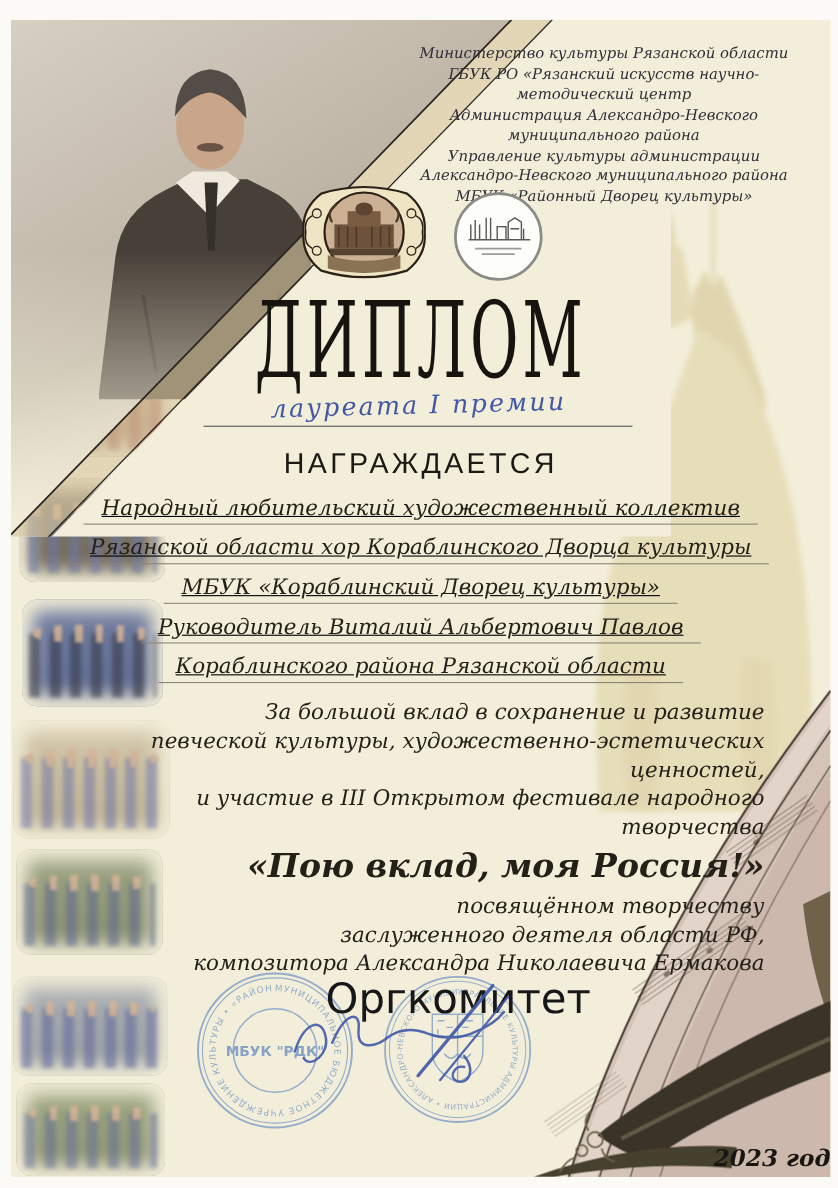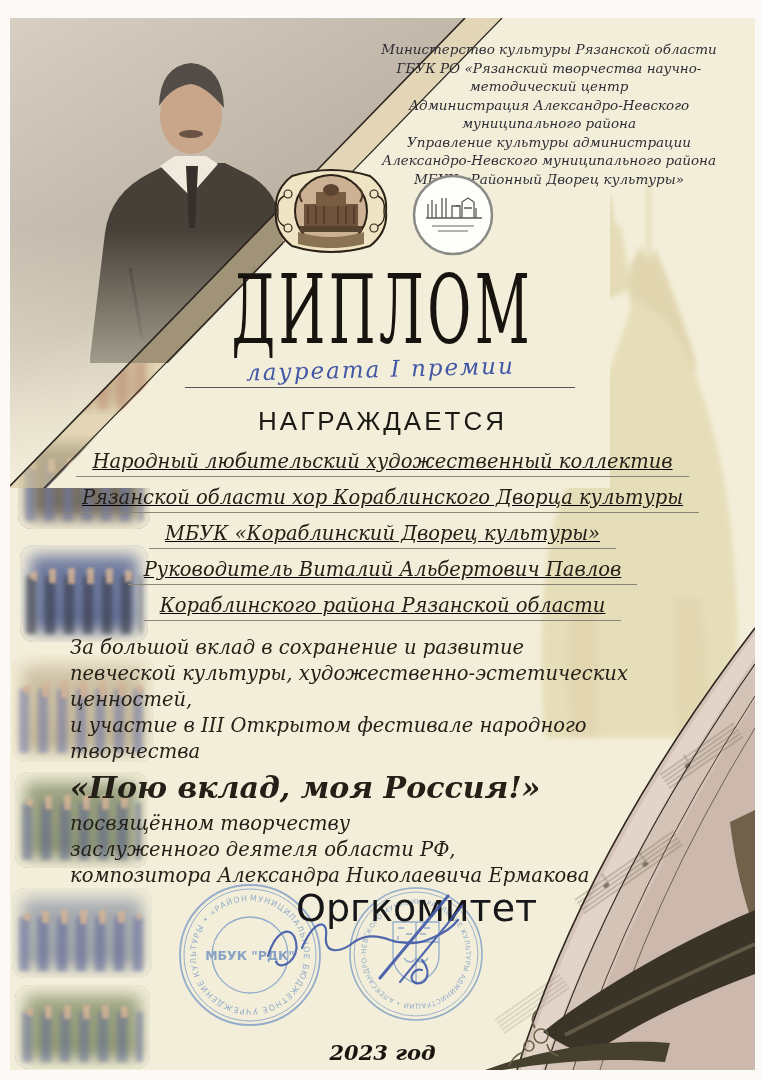--- a/index.html
+++ b/index.html
@@ -57,33 +57,33 @@
   .degree-row span{display:inline-block;font:italic 23px "DejaVu Serif",serif;
     color:#4257a5;letter-spacing:2px;transform:rotate(-1.5deg);}
   .awarded{position:absolute;left:0;right:0;top:388px;text-align:center;
     font-family:Liberation Sans, sans-serif;font-size:26px;letter-spacing:3px;color:#1b1914;z-index:5;}
   
   .recipient{position:absolute;left:0;right:0;top:432px;text-align:center;z-index:5;text-decoration:underline;}
   .u-line{display:table;margin:0 auto 9px;padding:0 16px 3px;
     border-bottom:1px solid #8a8578;
     font:italic 19.5px "DejaVu Serif",serif;color:#242018;white-space:nowrap;}
   
-  .citation{position:absolute;left:60px;width:625px;top:617px;text-align:left;
+  .citation{position:absolute;left:60px;width:625px;top:617px;text-align:right;
     font:italic 19.5px/26px "DejaVu Serif",serif;color:#242018;z-index:5;}
   .citation .fest{display:block;font-size:30px;line-height:40px;font-weight:bold;margin:3px 0;}
   
   .committee{position:absolute;left:286px;top:868px;
     font-family:"DejaVu Sans",sans-serif;font-size:38px;color:#17171a;z-index:6;}
   .stamp1{position:absolute;left:165px;top:862px;opacity:.8;z-index:5;}
   .stamp2{position:absolute;left:336px;top:866px;opacity:.75;z-index:5;}
   .signature{position:absolute;left:252px;top:872px;z-index:7;}
   
   .corner-br{position:absolute;right:0;bottom:0;z-index:4;}
   
-  .year{position:absolute;left:0;right:0;top:1022px;text-align:center;
+  .year{position:absolute;left:0;right:0;top:1022px;text-align:right;
     font:italic bold 21px "DejaVu Serif",serif;color:#191611;z-index:8;}
 </style>
 </head>
 <body>
 
 <div class="page">
 
   <svg class="statue" viewBox="0 0 320 560">
     <rect x="212" y="0" width="3" height="232" fill="#cdbd86"></rect>
     <path d="M150,18 q14,-16 26,2 l4,26 q-20,14 -34,6 Z" fill="#d5c590"></path>
@@ -127,21 +127,21 @@
     <path d="M0,0 L455,0 L0,468 Z" fill="url(#fadeGrad)"></path>
 
     <path d="M455,0 L492,0 L0,505 L0,468 Z" fill="rgba(215,198,160,.62)"></path>
     <path d="M492,0 L600,0 L600,470 L8,470 L0,508 Z" fill="#f3eed9"></path>
     <path d="M455,0 L0,468" stroke="#2a241e" stroke-width="1.6" fill="none"></path>
     <path d="M492,0 L0,505" stroke="#2a241e" stroke-width="1.2" fill="none"></path>
   </svg>
 
   <div class="header-org">
     <span>Министерство культуры Рязанской области</span>
-    <span>ГБУК РО «Рязанский творчества научно-методический центр</span>
+    <span>ГБУК РО «Рязанский искусств научно-методический центр</span>
     <span>Администрация Александро-Невского муниципального района</span>
     <span>Управление культуры администрации</span>
     <span>Александро-Невского муниципального района</span>
     <span>МБУК «Районный Дворец культуры»</span>
   </div>
 
   <svg class="vignette" width="118" height="90" viewBox="0 0 118 90">
     <path d="M20,10 Q59,-2 98,10 Q116,24 114,45 Q116,66 98,80 Q59,92 20,80 Q2,66 4,45 Q2,24 20,10 Z" fill="#efe5c4" stroke="#2b2116" stroke-width="2"></path>
     <path d="M12,30 q-8,4 -6,15 q-2,11 6,15 M106,30 q8,4 6,15 q2,11 -6,15" fill="none" stroke="#2b2116" stroke-width="1.4"></path>
     <circle cx="16" cy="28" r="4" fill="none" stroke="#2b2116" stroke-width="1.2"></circle>

